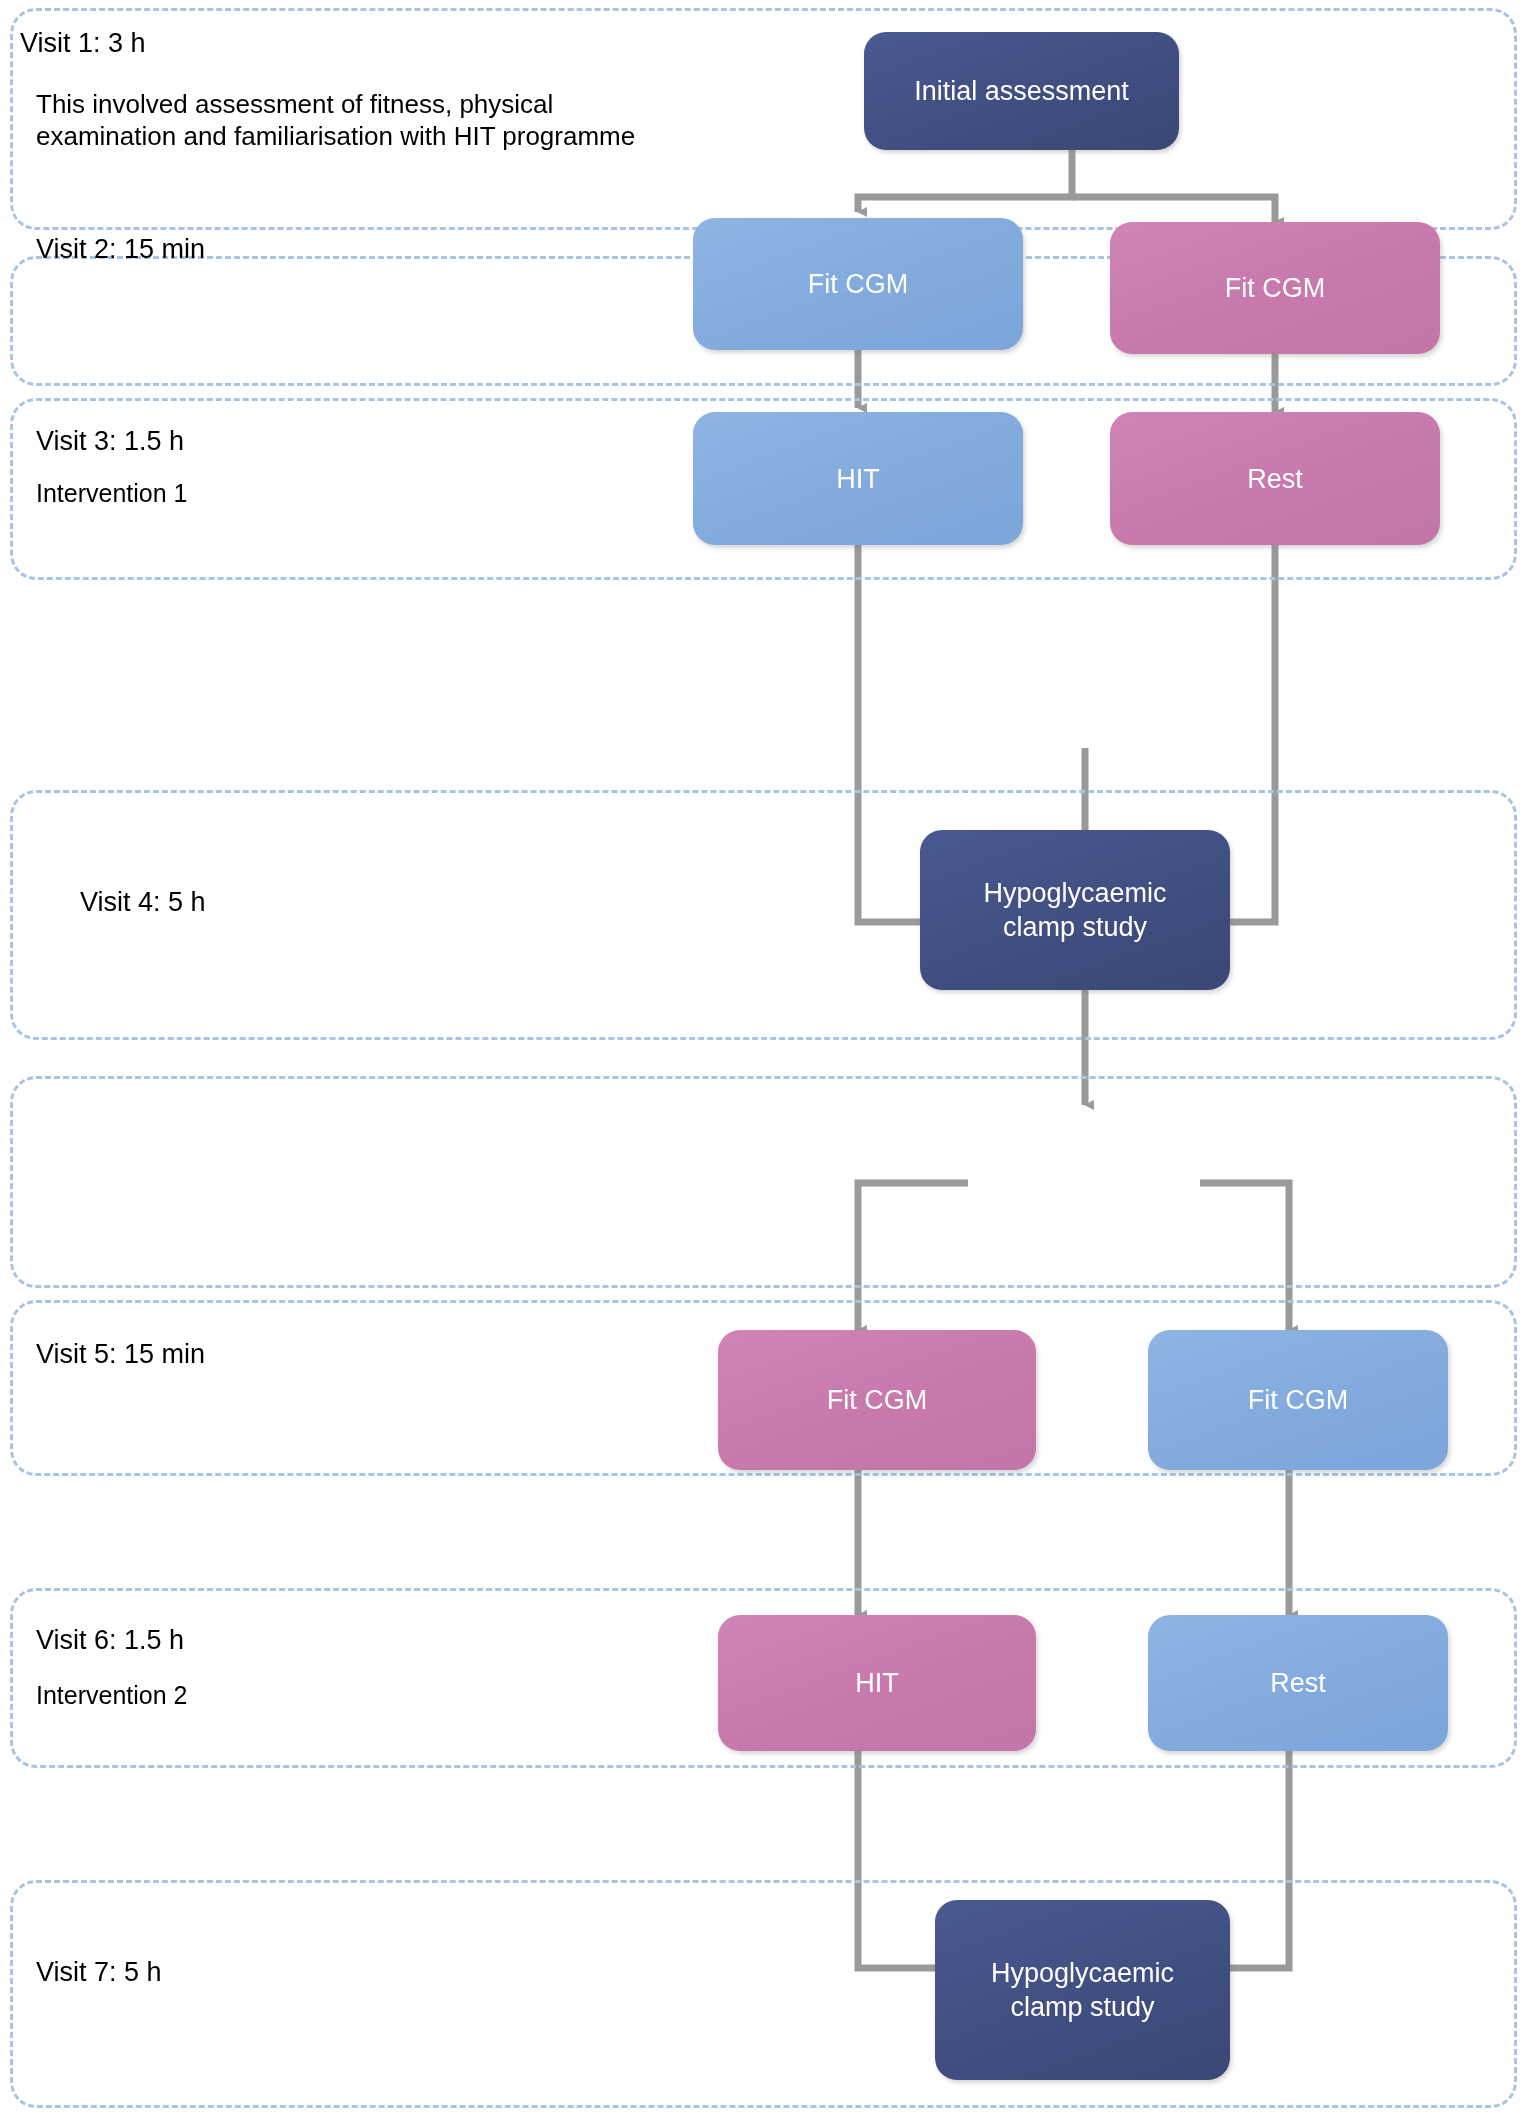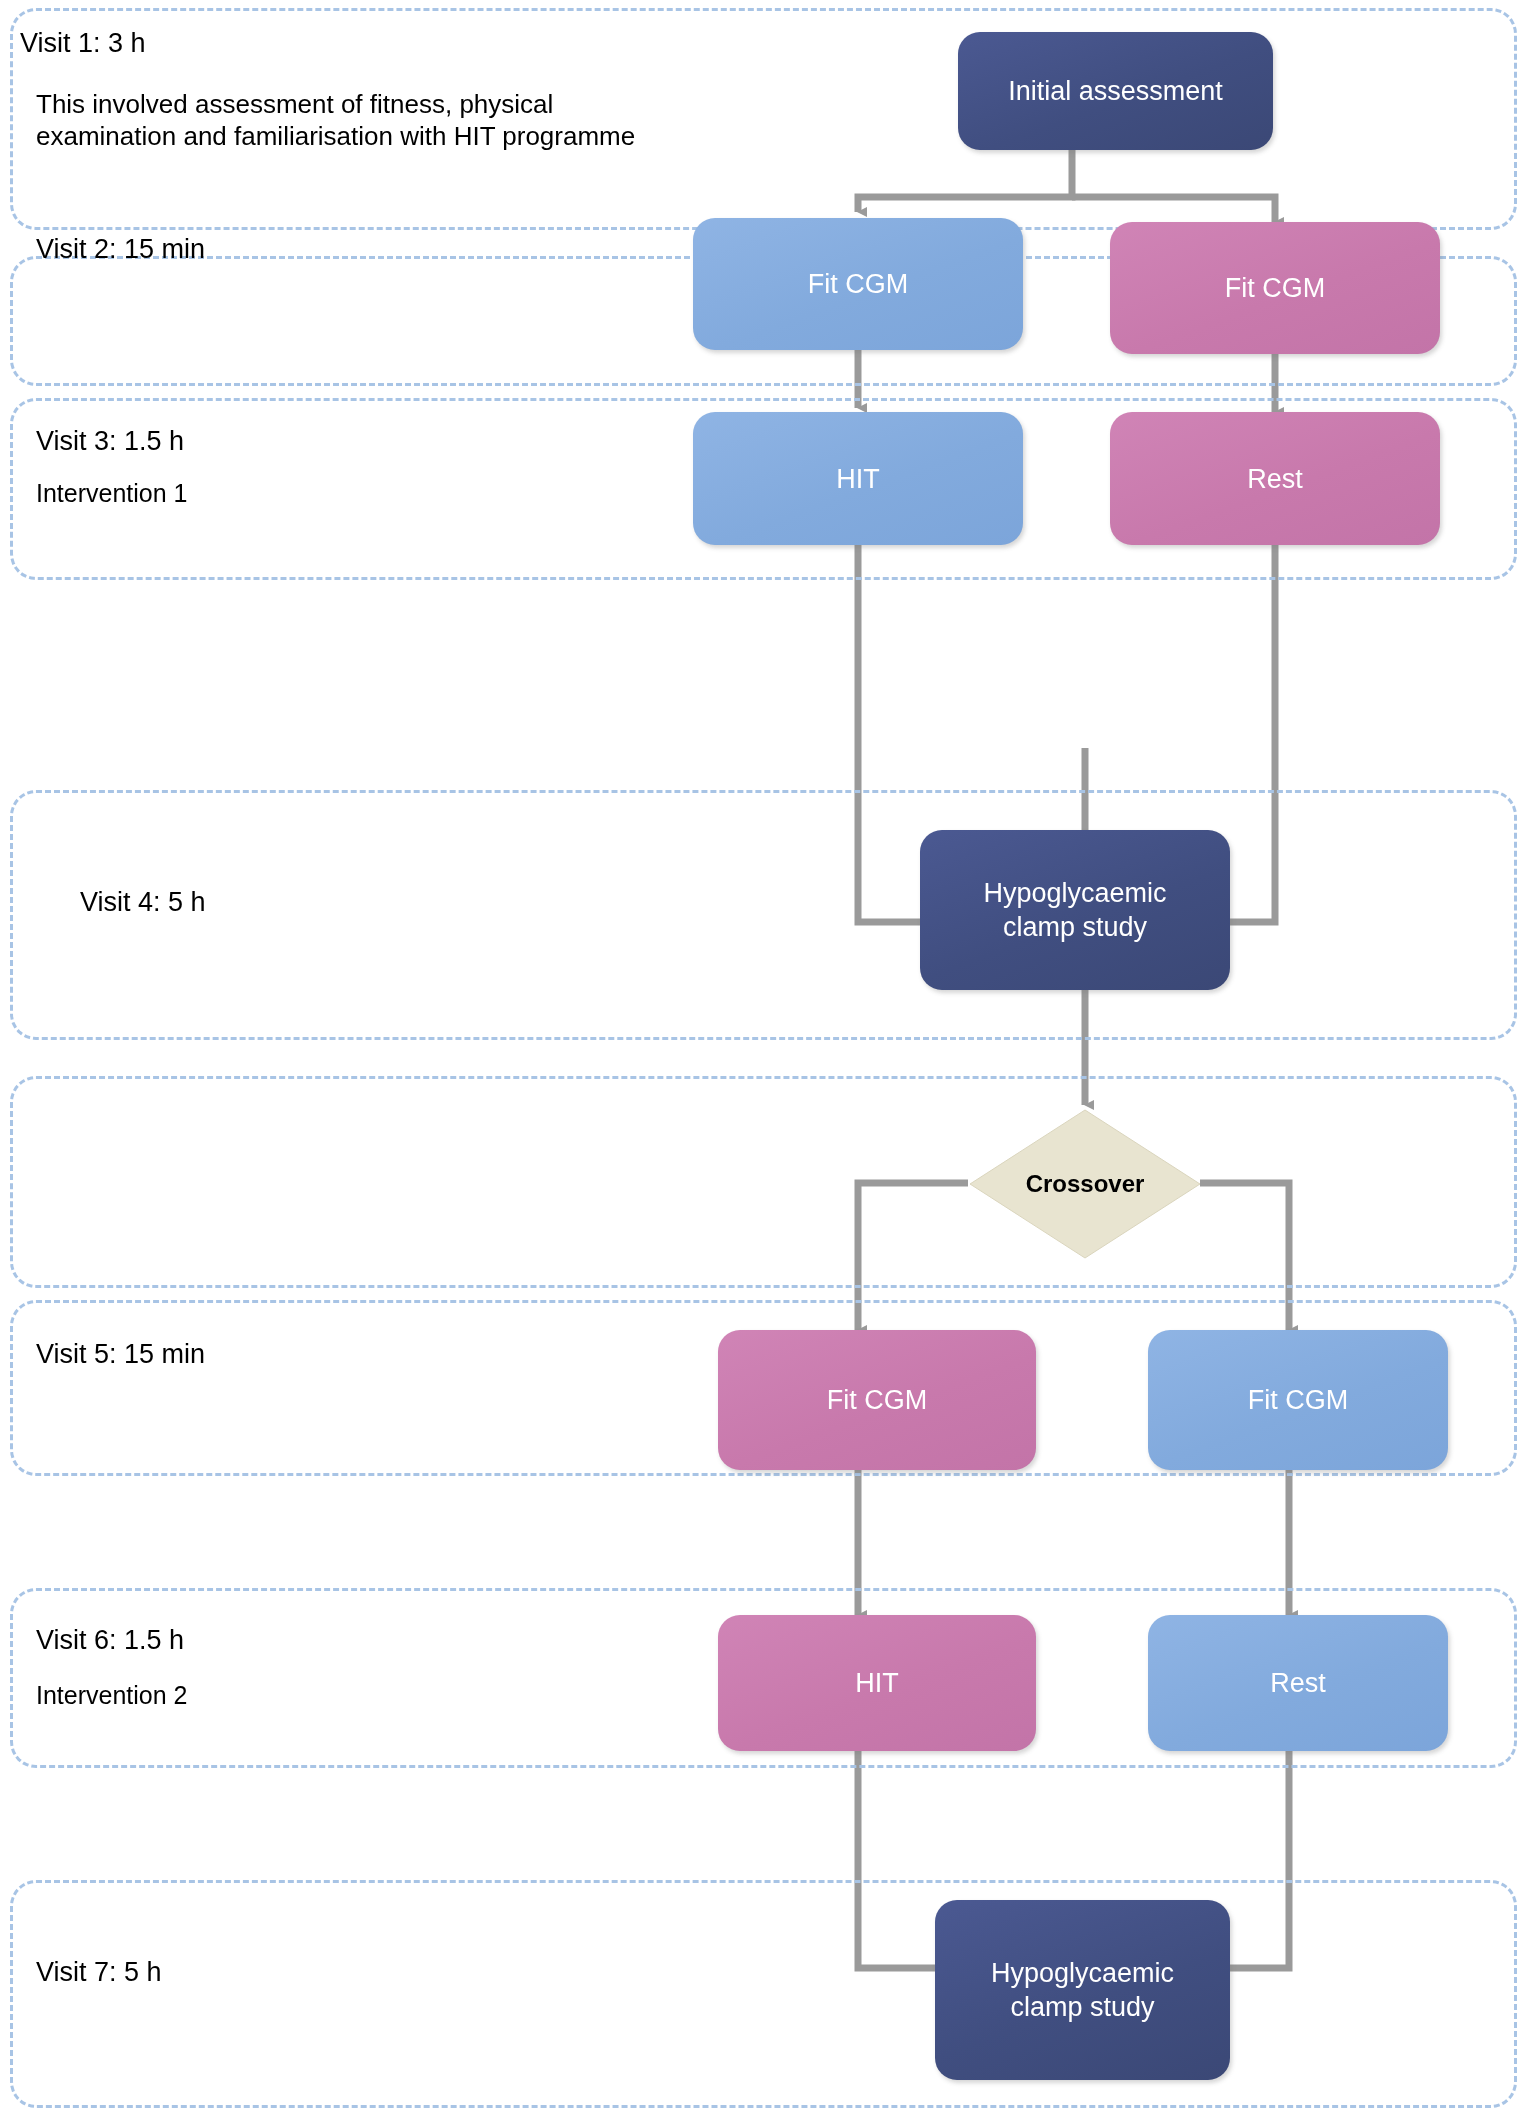--- a/index.html
+++ b/index.html
@@ -120,21 +120,21 @@
       </g>
     </svg>
   </div>
 
   <div class="visit-row" style="left:10px;top:8px;width:1507px;height:222px;">
   </div>
   <div class="visit-label" style="left:20px;top:26px;">Visit 1: 3 h</div>
   <div class="visit-desc" style="left:36px;top:88px;white-space:pre-line;">This involved assessment of fitness, physical
 examination and familiarisation with HIT programme</div>
 
-  <div class="node dark" style="left:958px;top:32px;width:315px;height:118px;align-items:center;">
+  <div class="node dark" style="left:864px;top:32px;width:315px;height:118px;align-items:center;">
     <span>Initial assessment</span>
   </div>
 
   <div class="visit-row" style="left:10px;top:256px;width:1507px;height:130px;">
   </div>
   <div class="visit-label" style="left:36px;top:232px;">Visit 2: 15 min</div>
 
   <div class="node blue" style="left:693px;top:218px;width:330px;height:132px;">
     <span>Fit CGM</span>
   </div>
@@ -159,26 +159,20 @@
   <div class="visit-label" style="left:36px;top:885px;margin-left:44px;">Visit 4: 5 h</div>
 
   <div class="node dark" style="left:920px;top:830px;width:310px;height:160px;">
     <span style="white-space:pre-line;">Hypoglycaemic
 clamp study</span>
   </div>
 
   <div class="visit-row" style="left:10px;top:1076px;width:1507px;height:212px;">
   </div>
 
-  <div class="diamond-wrap" style="left:968px;top:1108px;width:234px;height:152px;">
-    <svg width="234" height="152" viewBox="0 0 234 152">
-      <polygon points="117,2 232,76 117,150 2,76" fill="#E8E4D0" stroke="#DAD5BD" stroke-width="1"></polygon>
-    </svg>
-    <div class="diamond-text">Crossover</div>
-  </div>
 
   <div class="visit-row" style="left:10px;top:1300px;width:1507px;height:176px;">
   </div>
   <div class="visit-label" style="left:36px;top:1337px;">Visit 5: 15 min</div>
 
   <div class="node pink" style="left:718px;top:1330px;width:318px;height:140px;">
     <span>Fit CGM</span>
   </div>
   <div class="node blue" style="left:1148px;top:1330px;width:300px;height:140px;">
     <span>Fit CGM</span>

